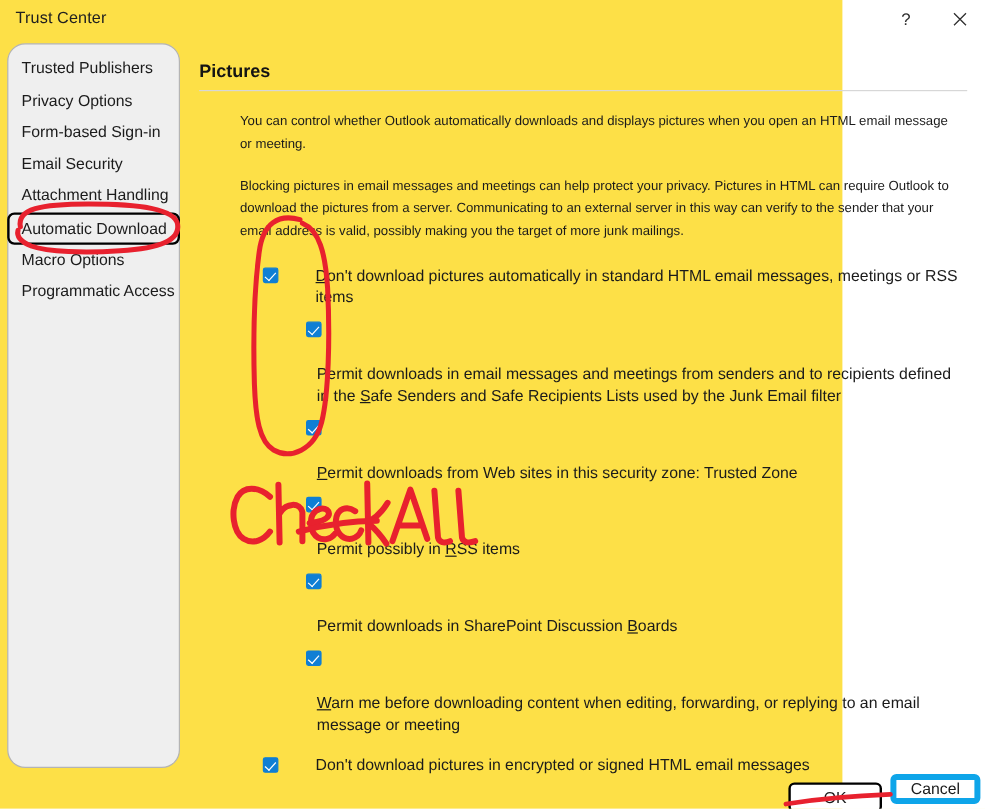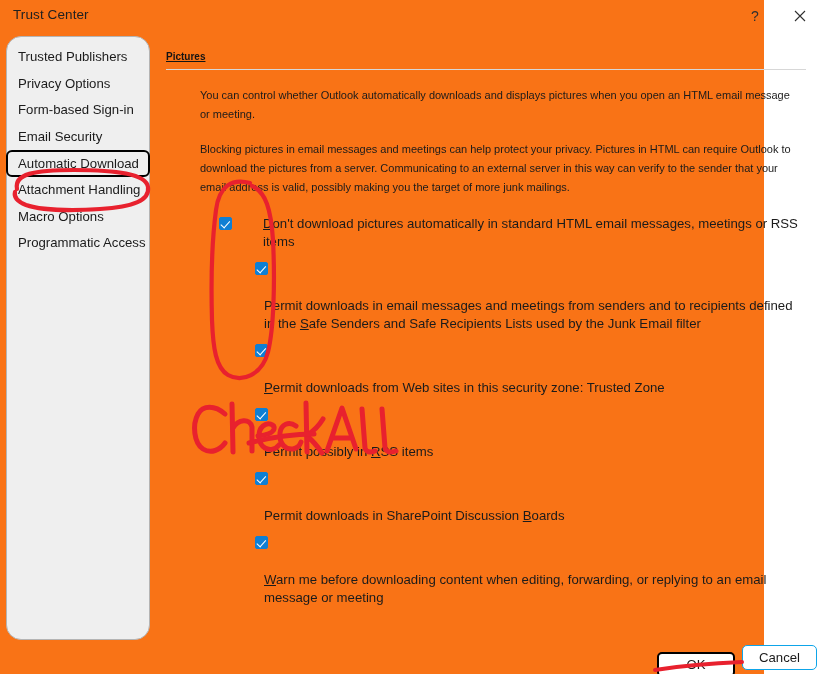--- a/index.html
+++ b/index.html
@@ -6,23 +6,23 @@
   html, body {
     margin: 0; padding: 0;
     width: 821px; height: 674px;
     background: #ffffff;
     font-family: "Liberation Sans", sans-serif;
     color: #1a1a1a;
     overflow: hidden;
   }
   #root {
     position: relative;
-    width: 764px;
+    width: 702px;
     height: 674px;
-    background: #f97316;
+    background: #fde047;
   }
 
   
   #titlebar {
     position: absolute; left: 0; top: 0;
     width: 821px; height: 32px;
   }
   #window-title {
     position: absolute; left: 13px; top: 7px;
     font-size: 13.5px;
@@ -66,25 +66,24 @@
     margin: 0 -1px;
     padding-left: 10px;
     height: 27px;
     line-height: 23px;
     background: #efefef;
   }
 
   
   #main { position: absolute; left: 166px; top: 36px; width: 640px; }
   #section-title {
-    font-size: 10px;
+    font-size: 15px;
     font-weight: bold;
     color: #141414;
     margin: 15px 0 0 0;
-    text-decoration: underline;
   }
   #section-divider {
     height: 1px;
     background: #d7d7d7;
     margin: 7px 0 0 0;
     width: 640px;
   }
   .para {
     font-size: 11px;
     line-height: 19px;
@@ -143,21 +142,21 @@
     display: flex; align-items: center; justify-content: center;
     cursor: default;
   }
   #ok-button {
     left: 657px; top: 652px; width: 78px;
     border: 2px solid #000000;
     border-radius: 5px;
   }
   #cancel-button {
     left: 742px; top: 645px; width: 75px;
-    border: 1px solid #0ea5e9;
+    border: 5px solid #0ea5e9;
     border-radius: 5px;
   }
 
   
   #annotations {
     position: absolute; left: 0; top: 0;
     width: 821px; height: 674px;
     pointer-events: none;
   }
 </style>
@@ -174,22 +173,22 @@
         <path d="M1 1 L11 11 M11 1 L1 11" stroke="#303030" stroke-width="1.1" fill="none"></path>
       </svg>
     </div>
   </div>
 
   <div id="sidebar">
     <div class="side-item"><span>Trusted Publishers</span></div>
     <div class="side-item"><span>Privacy Options</span></div>
     <div class="side-item"><span>Form-based Sign-in</span></div>
     <div class="side-item"><span>Email Security</span></div>
+    <div class="side-item"><span>Attachment Handling</span></div>
     <div class="side-item selected"><span>Automatic Download</span></div>
-    <div class="side-item"><span>Attachment Handling</span></div>
     <div class="side-item"><span>Macro Options</span></div>
     <div class="side-item"><span>Programmatic Access</span></div>
   </div>
 
   <div id="main">
     <div id="section-title">Pictures</div>
     <div id="section-divider"></div>
 
     <p class="para" id="para1">You can control whether Outlook automatically downloads and displays pictures when you open an HTML email message or meeting.</p>
     <p class="para" id="para2">Blocking pictures in email messages and meetings can help protect your privacy. Pictures in HTML can require Outlook to download the pictures from a server. Communicating to an external server in this way can verify to the sender that your email address is valid, possibly making you the target of more junk mailings.</p>
@@ -219,20 +218,24 @@
       <div class="opt lvl2">
         <span class="cbx"></span>
         <span class="opt-label"><span>Permit downloads in SharePoint Discussion </span><span class="acc">B</span><span>oards</span></span>
       </div>
 
       <div class="opt lvl2">
         <span class="cbx"></span>
         <span class="opt-label"><span class="acc">W</span><span>arn me before downloading content when editing, forwarding, or replying to an email message or meeting</span></span>
       </div>
 
+      <div class="opt lvl1 opt-last">
+        <span class="cbx"></span>
+        <span class="opt-label">Don't download pictures in encrypted or signed HTML email messages</span>
+      </div>
 
     </div>
   </div>
 
   <div class="btn" id="ok-button">OK</div>
   <div class="btn" id="cancel-button">Cancel</div>
 
   <svg id="annotations" viewBox="0 0 821 674">
 
     <path d="M 17 189 C 14 174, 34 170, 74 170 C 116 170, 146 174, 148 187

